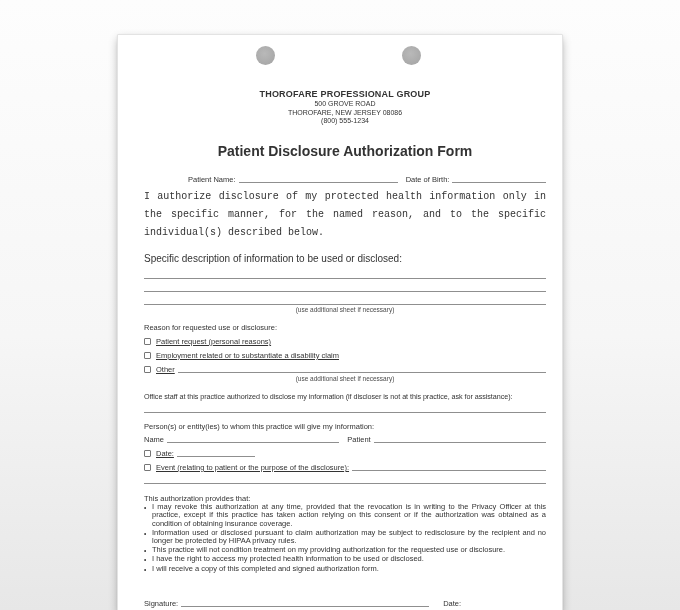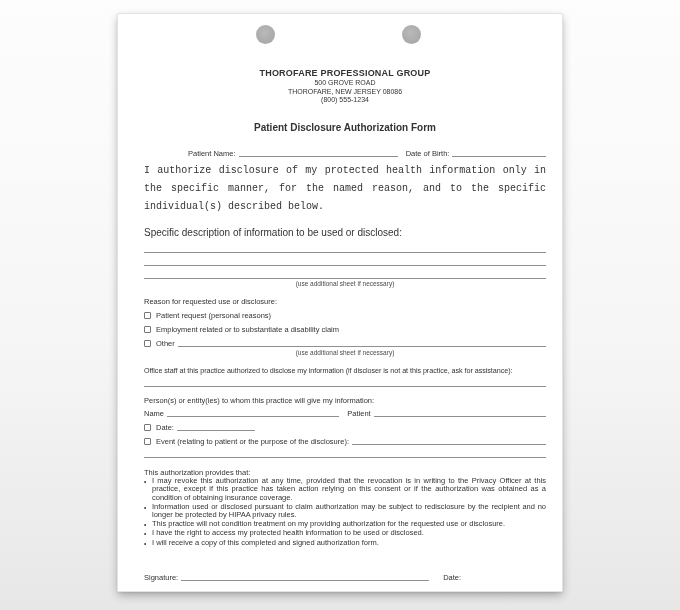--- a/index.html
+++ b/index.html
@@ -2,54 +2,54 @@
 <html><head>
 <meta charset="utf-8">
 <style>
   * { margin:0; padding:0; box-sizing:border-box; }
   html,body { width:680px; height:610px; overflow:hidden; }
   body {
     font-family:"Liberation Sans", sans-serif;
     background:linear-gradient(180deg,#fdfdfd 0%,#f6f6f6 55%,#e7e7e7 100%);
     color:#333;
   }
-  .canvas { position:relative; width:680px; height:508px; }
+  .canvas { position:relative; width:680px; height:508px;margin-top:21px; }
   .page {
     position:absolute; left:117px; top:13px; width:446px; height:579px;
     background:#ffffff; border:1px solid #e3e3e3; border-radius:1px;
     box-shadow:0 4px 9px -1px rgba(0,0,0,0.30), 0 1px 2px rgba(0,0,0,0.08);
   }
   .hole { position:absolute; width:19px; height:19px; border-radius:50%;
     background:radial-gradient(circle at 45% 40%, #b9b9b9 0%, #a9a9a9 70%, #a2a2a2 100%); top:11px; }
   .hole-left { left:138px; }
   .hole-right { left:284px; }
   .content { position:absolute; left:0; top:0; right:0; bottom:0; padding:0 16px 0 26px; overflow:hidden; }
 
   .header { margin-top:54px; text-align:center; }
   .org  { font-size:9px; font-weight:bold; letter-spacing:.2px; line-height:11px; }
   .addr { font-size:7px; line-height:8.6px; }
-  .title { margin-top:17px; text-align:center; font-size:10px; font-weight:bold; }
+  .title { margin-top:17px; text-align:center; font-size:14px; font-weight:bold; }
 
   .row { display:flex; align-items:flex-end; }
   .lbl { font-size:7.5px; white-space:nowrap; line-height:9px; }
   .fill { flex:1; border-bottom:1px solid #8f8f8f; margin:0 0 1px 3px; height:8px; }
   .gap { margin-left:8px; }
 
   .pt-row { margin-top:16px;padding-left:44px; }
   .f-pn { flex:1.7; }
   .f-dob { flex:1; }
 
   .para { margin-top:4px; font-size:10px; line-height:18px; text-align:justify;font-family:Liberation Mono, monospace; }
   .lbl-line { margin-top:12px; font-size:10px; line-height:9px; }
   .blank { height:13px; border-bottom:1px solid #8f8f8f; }
   .blank.first { margin-top:3px; }
   .note { margin-top:1px; text-align:center; font-size:6.5px; color:#4a4a4a; line-height:8px; }
 
   .sec-lbl { margin-top:9px; font-size:7.5px; line-height:9px; }
-  .cb-row { margin-top:5px; align-items:center; }
+  .cb-row { margin-top:5px; align-items:center;text-decoration:underline; }
   .cb { width:7px; height:7px; border:1px solid #767676; border-radius:1px; margin-right:5px; flex:none; }
   .cb-lbl { font-size:7.5px; line-height:9px; white-space:nowrap; }
   .cb-row .fill { margin-bottom:0; }
 
   .tight { font-size:7.2px; letter-spacing:-0.05px; }
   .single-line { height:12px; border-bottom:1px solid #8f8f8f; }
   .na-row { margin-top:4px; }
   .short-fill { flex:0 0 78px; }
 
   .prov-head { margin-top:10px; font-size:7.5px; font-weight:normal; line-height:9px; }

